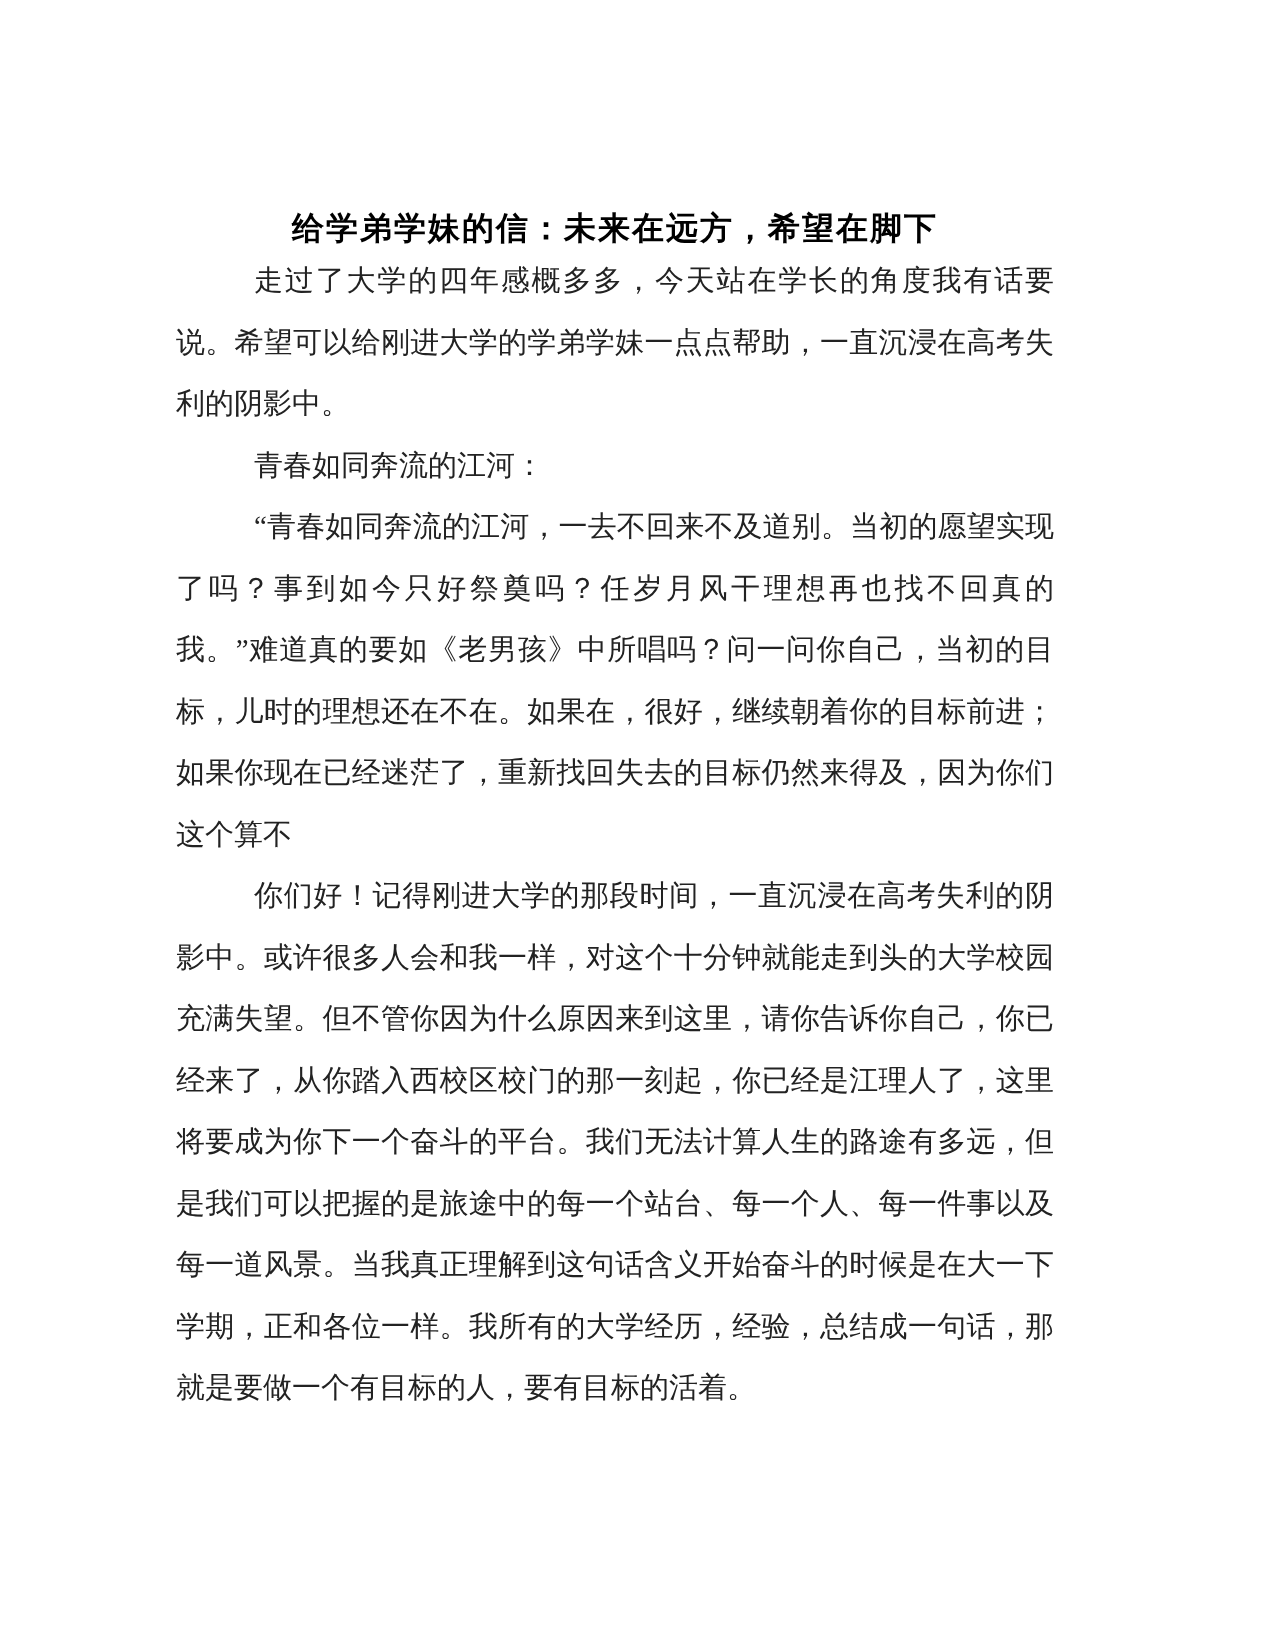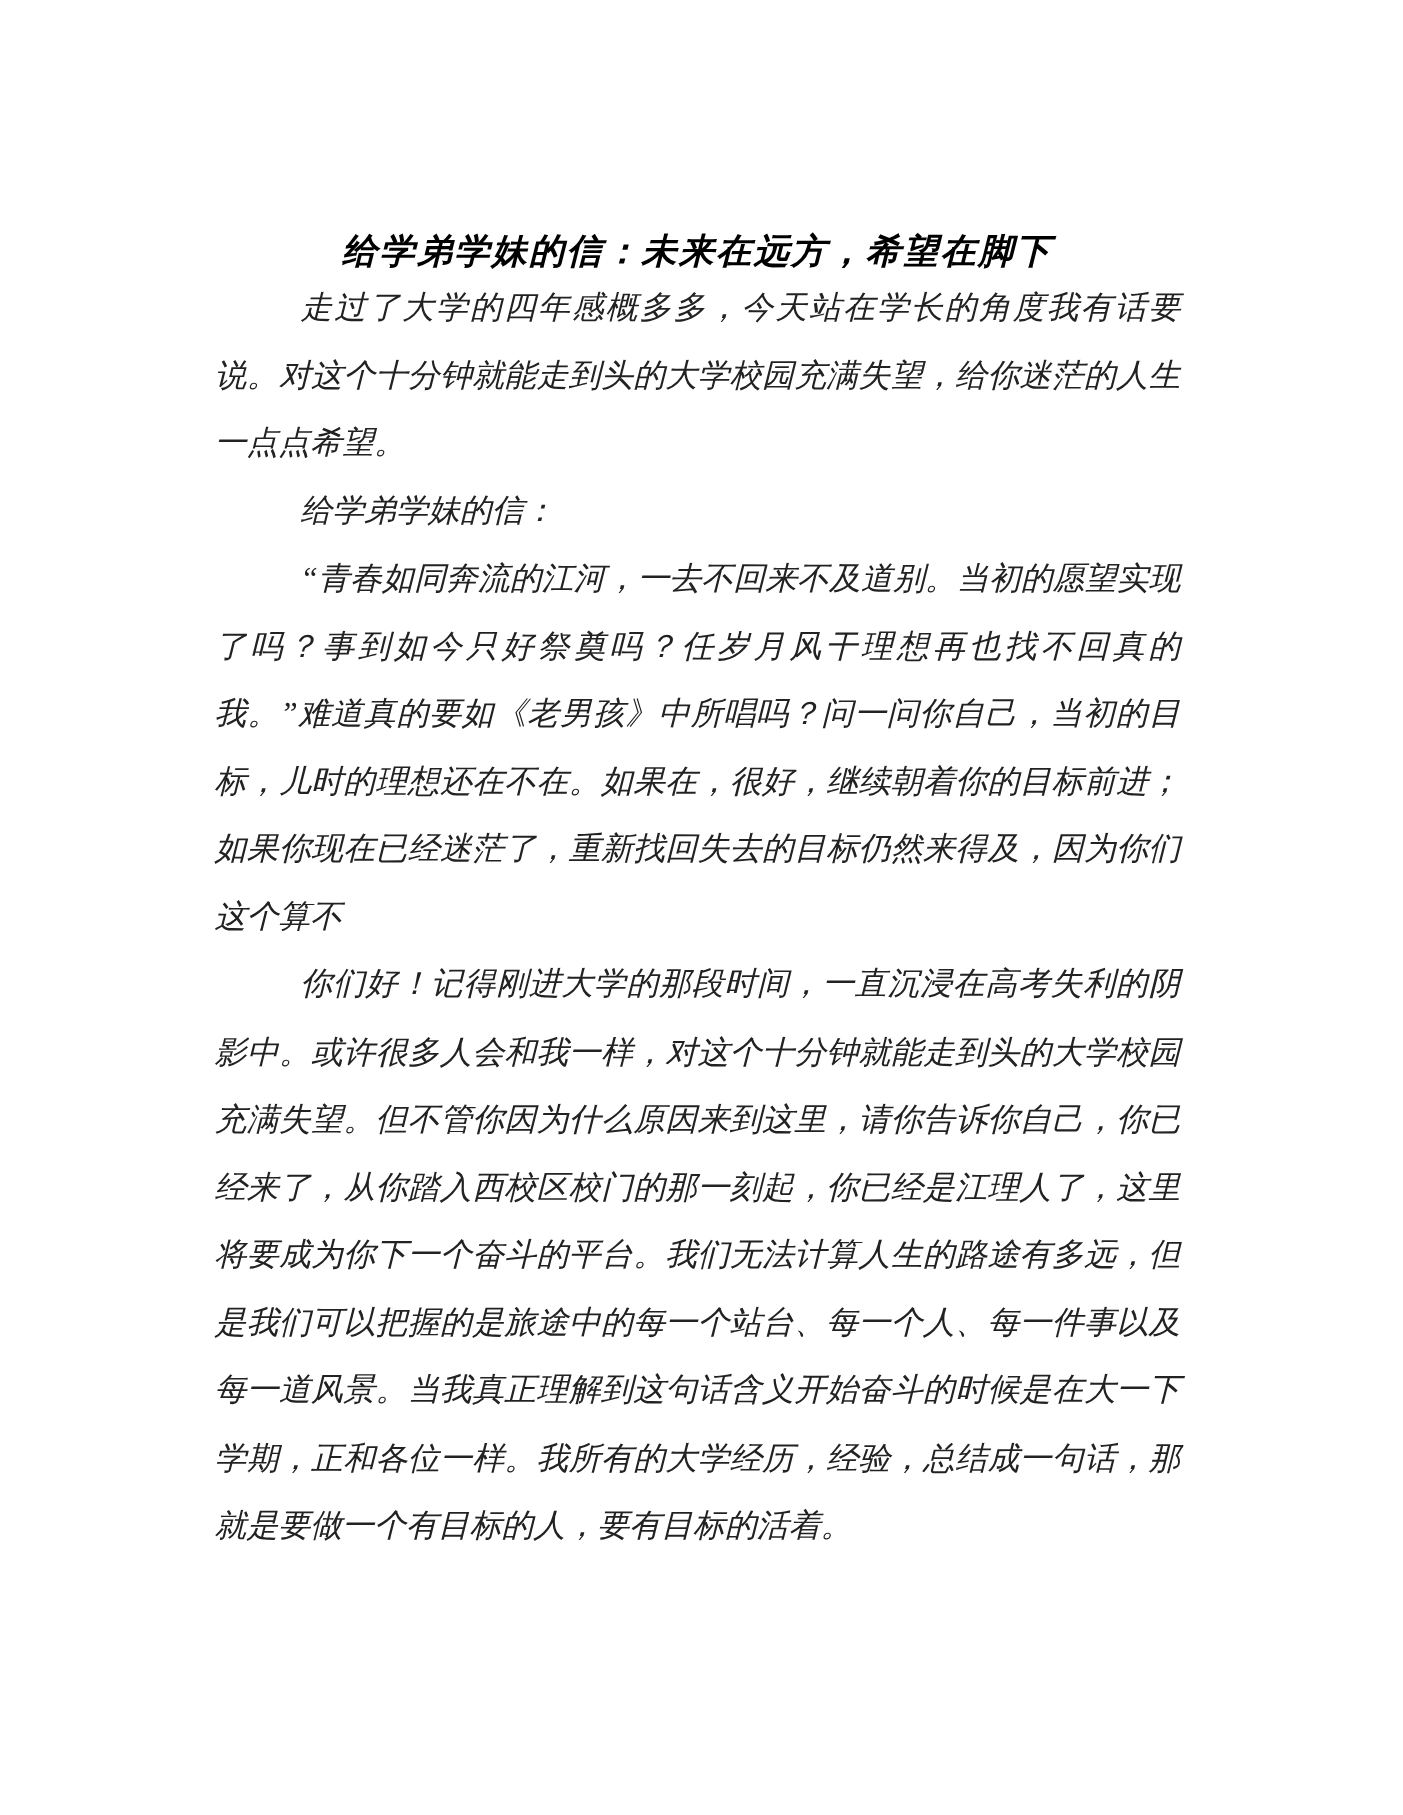--- a/index.html
+++ b/index.html
@@ -11,24 +11,23 @@
     position: relative;
     width: 1275px;
     height: 1650px;
     margin: 0 auto;
     background: #ffffff;
     overflow: hidden;
     box-sizing: border-box;
   }
   .column {
     position: absolute;
-    left: 195px;
+    left: 176px;
     top: 0;
     width: 878px;
-    font-style: italic;
   }
   .doc-title {
     margin: 206px 0 0 0;
     text-align: center;
     font-family: "Liberation Sans", "DejaVu Sans", sans-serif;
     font-weight: bold;
     font-size: 32px;
     line-height: 44px;
     letter-spacing: 2px;
     color: #000000;
@@ -59,21 +58,21 @@
   }
 </style>
 </head>
 <body>
 
 <div class="page">
   <div class="column">
     <h1 class="doc-title">给学弟学妹的信：未来在远方，希望在脚下</h1>
 
 
-    <p class="body-para">走过了大学的四年感概多多，今天站在学长的角度我有话要说。对这个十分钟就能走到头的大学校园充满失望，给你迷茫的人生一点点希望。</p>
+    <p class="body-para">走过了大学的四年感概多多，今天站在学长的角度我有话要说。希望可以给刚进大学的学弟学妹一点点帮助，一直沉浸在高考失利的阴影中。</p>
 
-    <p class="body-para">给学弟学妹的信：</p>
+    <p class="body-para">青春如同奔流的江河：</p>
 
     <p class="body-para">“青春如同奔流的江河，一去不回来不及道别。当初的愿望实现了吗？事到如今只好祭奠吗？任岁月风干理想再也找不回真的我。”难道真的要如《老男孩》中所唱吗？问一问你自己，当初的目标，儿时的理想还在不在。如果在，很好，继续朝着你的目标前进；如果你现在已经迷茫了，重新找回失去的目标仍然来得及，因为你们这个算不</p>
 
     <p class="body-para">你们好！记得刚进大学的那段时间，一直沉浸在高考失利的阴影中。或许很多人会和我一样，对这个十分钟就能走到头的大学校园充满失望。但不管你因为什么原因来到这里，请你告诉你自己，你已经来了，从你踏入西校区校门的那一刻起，你已经是江理人了，这里将要成为你下一个奋斗的平台。我们无法计算人生的路途有多远，但是我们可以把握的是旅途中的每一个站台、每一个人、每一件事以及每一道风景。当我真正理解到这句话含义开始奋斗的时候是在大一下学期，正和各位一样。我所有的大学经历，经验，总结成一句话，那就是要做一个有目标的人，要有目标的活着。</p>
   </div>
 </div>
 
 </body></html>

